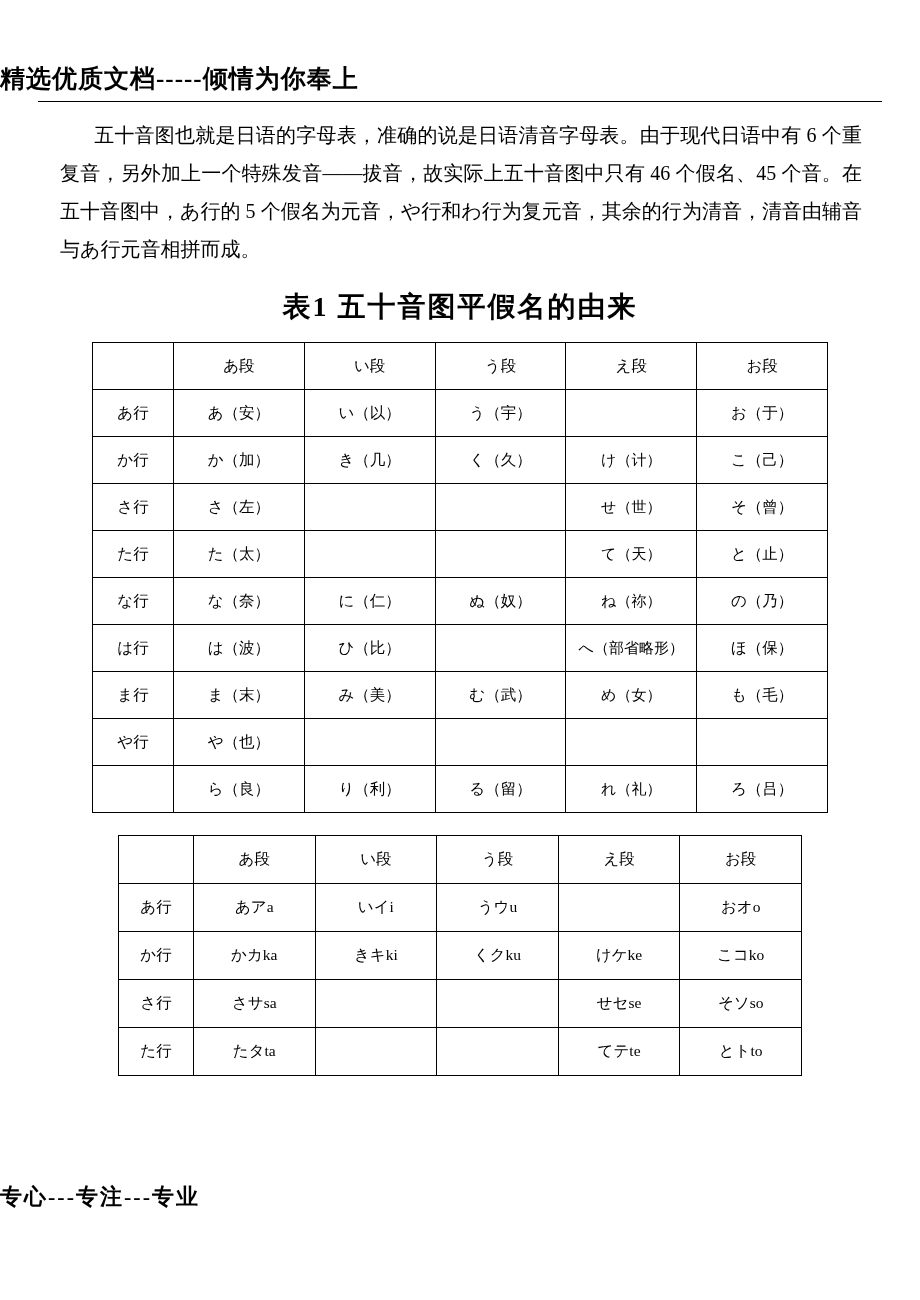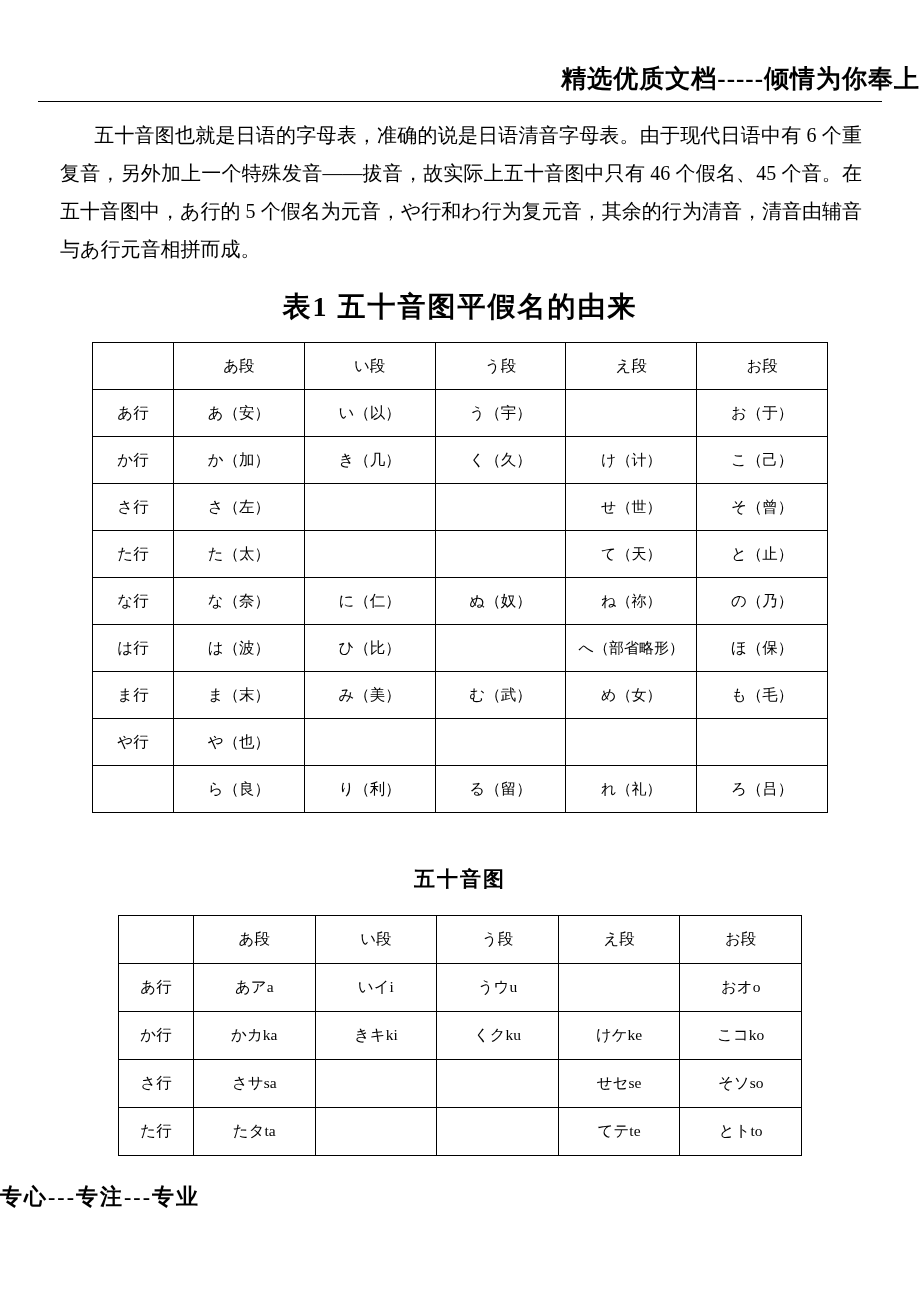--- a/index.html
+++ b/index.html
@@ -18,21 +18,21 @@
   .page {
     width: 920px;
     height: 1300px;
     box-sizing: border-box;
     padding: 0;
     position: relative;
   }
 
   
   .doc-header {
-    text-align: right;
+    text-align: left;
     padding-top: 62px;
   }
   .doc-header .htext {
     font-size: 25px;
     font-weight: bold;
     letter-spacing: 1px;
     font-family: "Liberation Serif", "DejaVu Serif", serif;
   }
   .header-rule {
     margin: 6px 38px 0 38px;
@@ -204,21 +204,20 @@
           <td>ら（良）</td>
           <td>り（利）</td>
           <td>る（留）</td>
           <td class="c-e">れ（礼）</td>
           <td>ろ（吕）</td>
         </tr>
       </tbody>
     </table>
   </div>
 
-  <div class="title2">五十音图</div>
 
   <div class="tbl-wrap2">
     <table class="t2">
       <tbody>
         <tr>
           <td class="rowhead"></td>
           <td>あ段</td>
           <td>い段</td>
           <td>う段</td>
           <td>え段</td>

